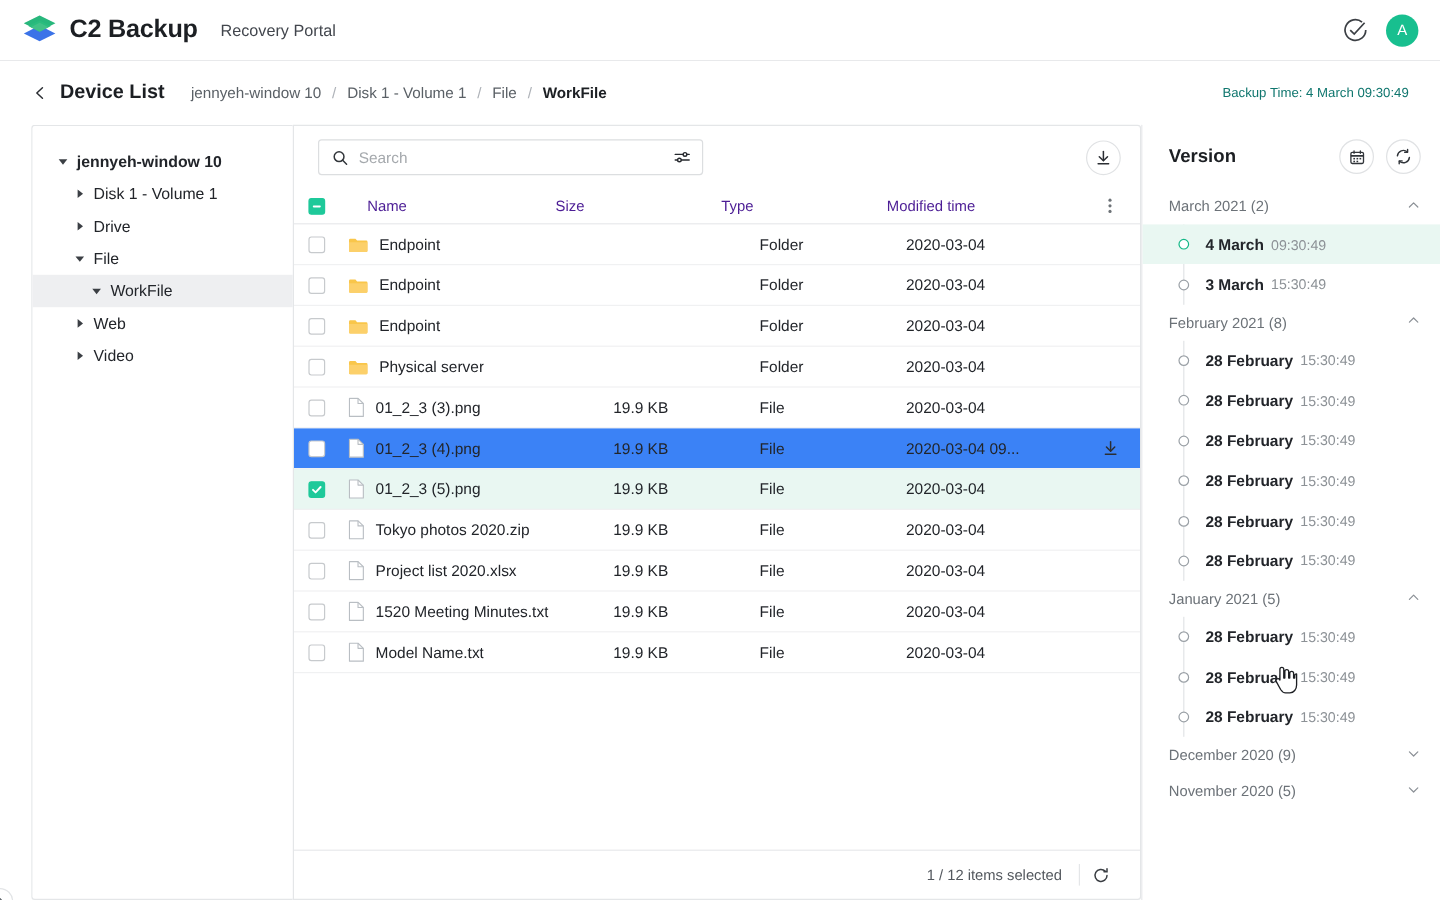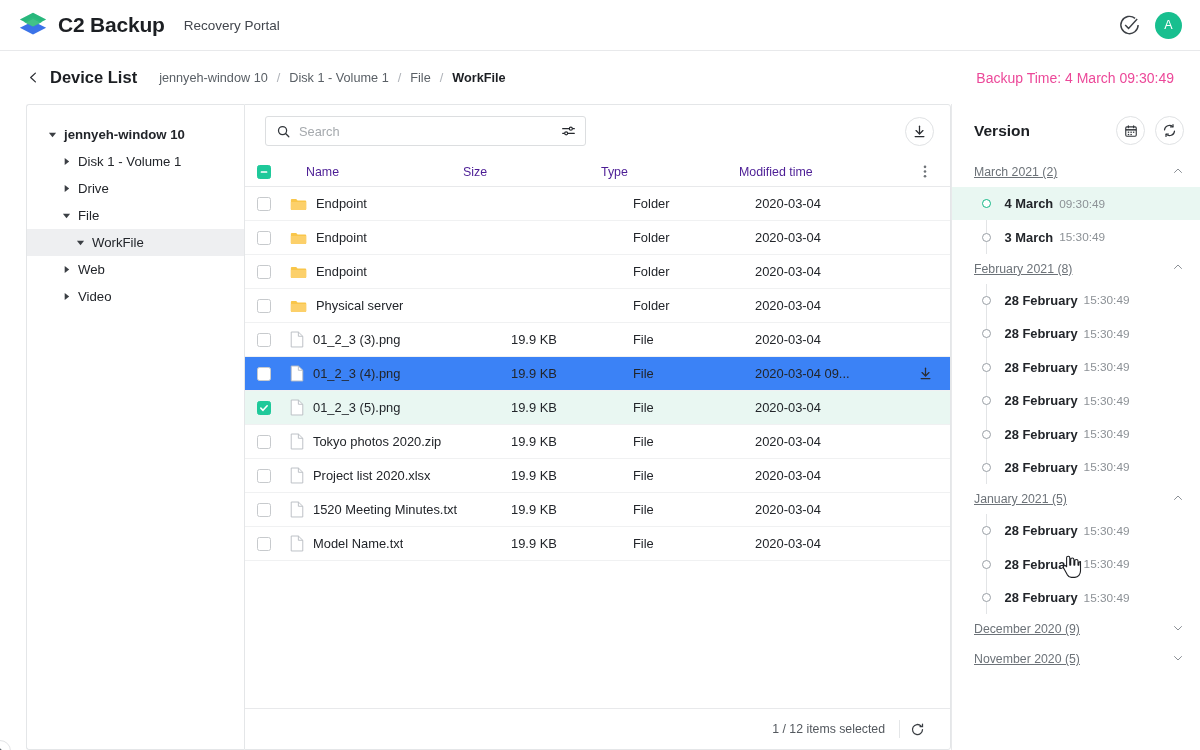--- a/index.html
+++ b/index.html
@@ -47,21 +47,21 @@
   .back-btn {
     width: 22px; height: 22px; display:flex; align-items:center; justify-content:center;
     cursor: pointer; margin-right: 6px;
   }
   .device-list-title { font-size: 16.5px; font-weight: bold; color: #1c1f23; margin-right: 22px; }
   .crumbs { display: flex; align-items: center; font-size: 12.7px; color: #5a6066; gap: 2px; }
   .crumb { color: #5a6066; cursor: pointer; white-space: nowrap; }
   .crumb.active { color: #1c1f23; font-weight: bold; cursor: default; }
   .crumb-sep { color: #aeb2b8; margin: 0 7px; }
   .subhead-spacer { flex: 1 1 auto; }
-  .backup-time { font-size: 14px; color: #ec4899; white-space: nowrap; }
+  .backup-time { font-size: 11px; color: #0f766e; white-space: nowrap; }
 
   
   .body { flex: 1 1 auto; display: flex; min-height: 0; position: relative; }
 
   
   .main-area {
     width: 951px; flex: 0 0 951px;
     display: flex; min-height: 0;
     padding: 0 0 0 26px;
     background: #fff;
@@ -185,21 +185,21 @@
     display: flex; align-items: center; padding: 0 16px 0 22px; text-align: center;
   }
   .vp-title { font-size: 15.5px; font-weight: bold; color: #1c1f23; }
   .vp-head-spacer { flex: 1 1 auto; }
   .vp-head-icons { display: flex; gap: 10px; }
   .vp-list { flex: 1 1 auto; overflow: auto; padding-bottom: 10px; }
   .vgrp-head {
     display: flex; align-items: center; height: 30px;
     padding: 0 16px 0 22px; cursor: pointer; font-size: 12.3px; color: #6c7278;
   }
-  .vgrp-head .ghs { flex: 1 1 auto; text-decoration: underline; }
+  .vgrp-head .ghs { flex: 1 1 auto; }
   .vgrp-items { position: relative; }
   .vgrp-items::before {
     content: ""; position: absolute; left: 34px; top: 0; bottom: 0;
     width: 1px; background: #e2e4e6;
   }
   .vitem {
     display: flex; align-items: center; height: 33.4px;
     padding-left: 22px; cursor: pointer; position: relative;
   }
   .vitem.selected { background: #e9f7f2; }

